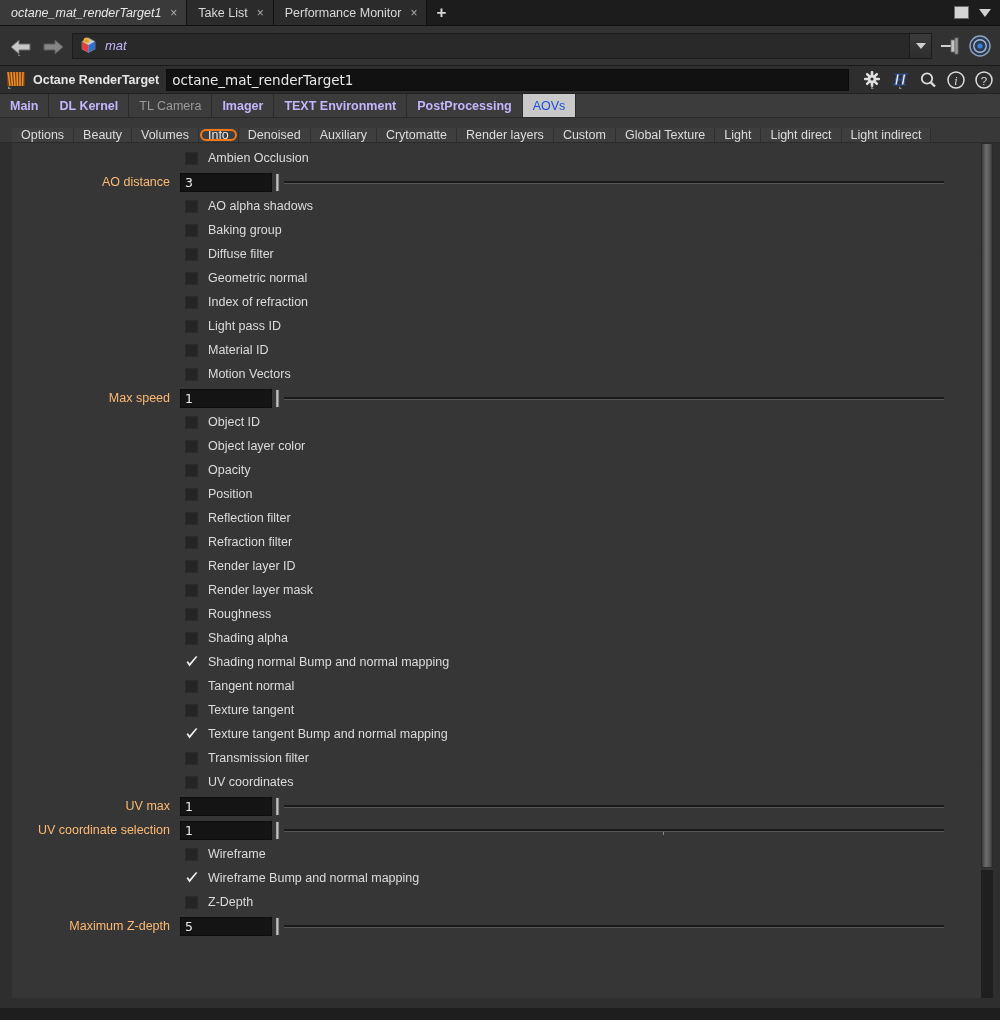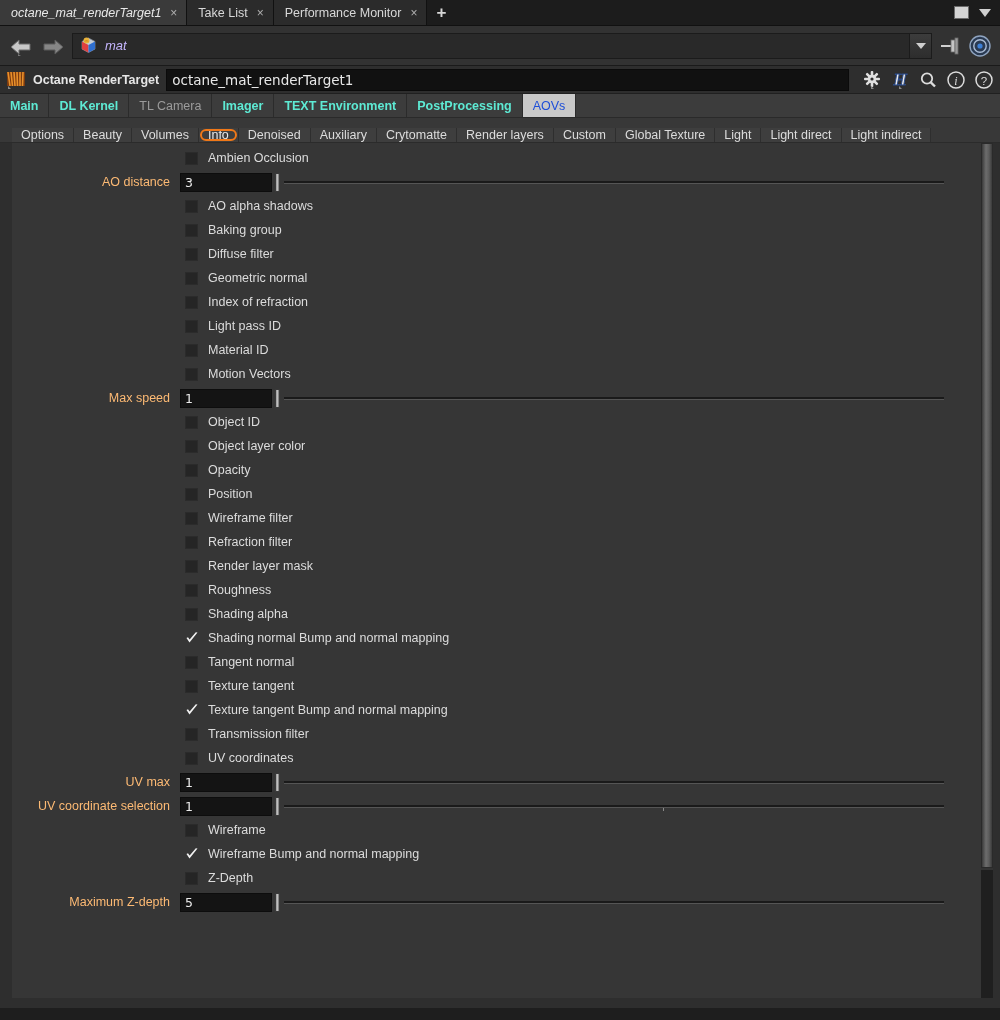--- a/index.html
+++ b/index.html
@@ -131,21 +131,21 @@
     height: 24px;
     background: #3c3c3c;
     display: flex; align-items: stretch;
     border-bottom: 1px solid #2a2a2a;
   }
   .mTab {
     display: flex; align-items: center;
     padding: 0 10px;
     font-size: 12.5px;
     font-weight: bold;
-    color: #5eead4;
+    color: #c4b5fd;
     background: #3c3c3c;
     border-right: 1px solid #2b2b2b;
     cursor: default;
   }
   .mTab.dim { color: #9b9b9b; font-weight: normal; }
   .mTab.active {
     background: #cfcfcf00;
     background: #d0d0d0;
     color: #1d4ed8;
     font-weight: normal;
@@ -554,26 +554,31 @@
         <span class="cblabel">Opacity</span>
       </div>
       <div class="row">
         <div class="lbl"></div>
         <div class="cbbox"></div>
         <span class="cblabel">Position</span>
       </div>
       <div class="row">
         <div class="lbl"></div>
         <div class="cbbox"></div>
-        <span class="cblabel">Wireframe filter</span>
+        <span class="cblabel">Reflection filter</span>
       </div>
       <div class="row">
         <div class="lbl"></div>
         <div class="cbbox"></div>
         <span class="cblabel">Refraction filter</span>
+      </div>
+      <div class="row">
+        <div class="lbl"></div>
+        <div class="cbbox"></div>
+        <span class="cblabel">Render layer ID</span>
       </div>
       <div class="row">
         <div class="lbl"></div>
         <div class="cbbox"></div>
         <span class="cblabel">Render layer mask</span>
       </div>
       <div class="row">
         <div class="lbl"></div>
         <div class="cbbox"></div>
         <span class="cblabel">Roughness</span>

